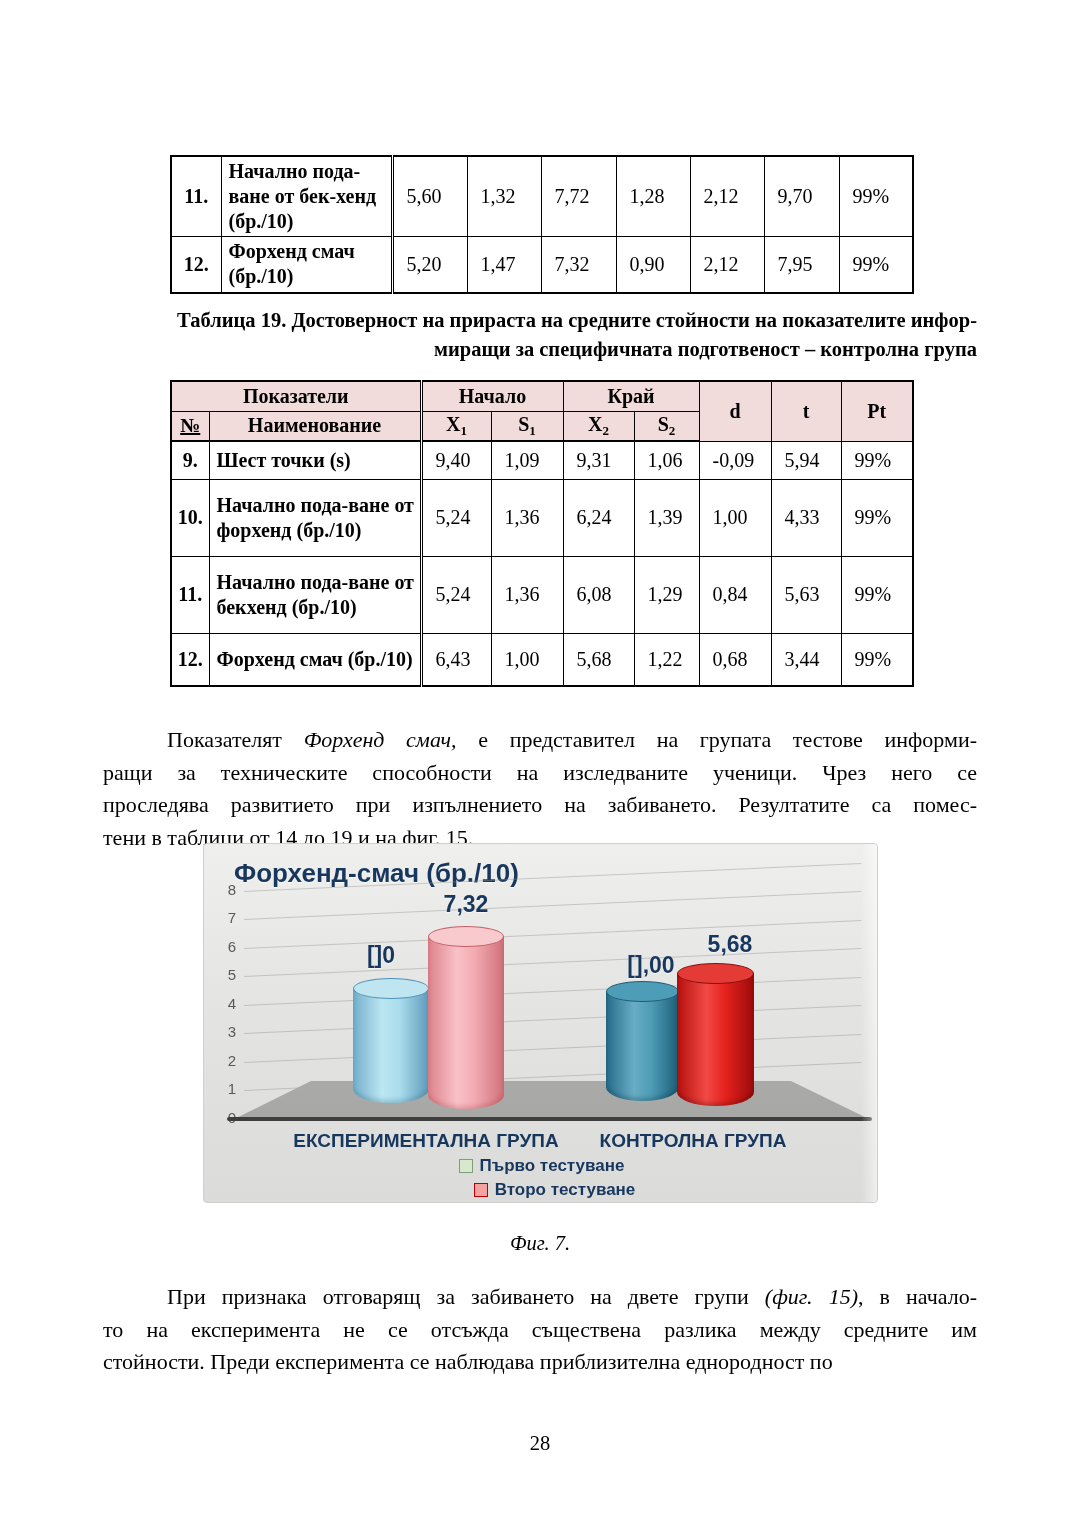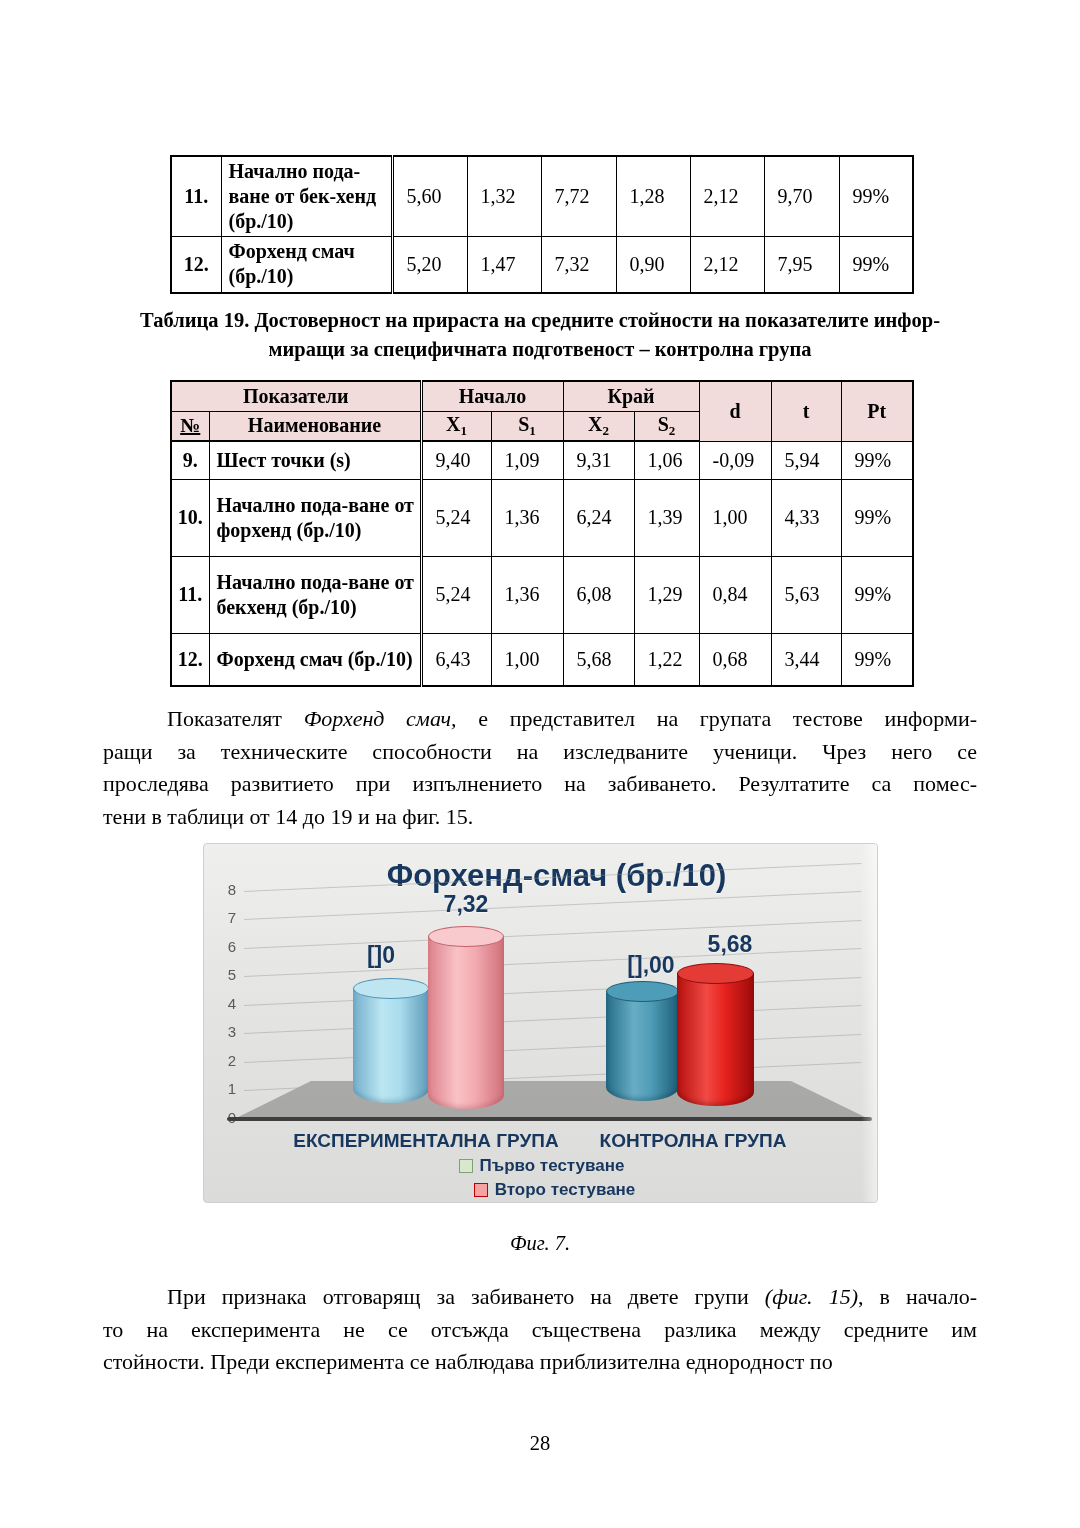--- a/index.html
+++ b/index.html
@@ -19,43 +19,43 @@
   td.valcol { text-align:left; padding-left:13px; }
   td.dbl, th.dbl { border-left:3px double #000; }
   tr.r78 { height:78px; } tr.r56 { height:56px; }
   tr.r30 { height:30px;margin-left:30px; } tr.r38 { height:38px; } tr.r77 { height:77px;margin-left:14px; } tr.r53 { height:53px; }
   .t19 th { background:#F2DCDB; font-weight:bold; text-align:center; padding:0 2px; }
   .t19 tr.hdr2 th { border-bottom:2px solid #000; }
   th .subn { font-size:13px; vertical-align:-4px; font-weight:bold; }
   .numsign { text-decoration:underline; }
 
   
-  .caption19 { position:absolute; left:103px; top:306px; width:874px; text-align:center;
+  .caption19 { position:absolute; left:103px; top:306px; width:874px; text-align:right;
                font-weight:bold; font-size:20.5px; line-height:29px; }
   .para { position:absolute; left:103px; width:874px; font-size:22px; line-height:32.5px; }
-  .p1 { top:703px; } .p2 { top:1281px; }
+  .p1 { top:724px; } .p2 { top:1281px; }
   .jline { text-align:justify; text-align-last:justify; white-space:normal; }
   .jline.last { text-align-last:left; }
   .jline.first { padding-left:64px; }
   .ital { font-style:italic; }
   .figcap { position:absolute; left:103px; top:1232px; width:874px; text-align:center;
             font-style:italic; font-size:20.5px; }
   .pagenum { position:absolute; left:103px; top:1432px; width:874px; text-align:center; font-size:20.5px; }
 
   
   .panel {
     position:absolute; left:203px; top:843px; width:675px; height:360px;
     background:linear-gradient(180deg,#EFEFED 0%,#E4E4E2 45%,#DBDBD9 100%);
     border:1px solid #CFCFCD; border-radius:4px; overflow:hidden;
     font-family:"Liberation Sans", sans-serif;
   }
   .panel::after { content:''; position:absolute; right:0; top:0; bottom:0; width:16px;
     background:linear-gradient(90deg, rgba(255,255,255,0), rgba(255,255,255,0.55)); pointer-events:none; }
-  .chart-title { position:absolute; left:30px; top:14px; width:645px; text-align:center;
-    font-size:31px; font-weight:bold; color:#17375E; text-shadow:0 1px 1px rgba(255,255,255,0.8); }
+  .chart-title { position:absolute; left:30px; top:14px; width:645px; text-align:left;
+    font-size:26px; font-weight:bold; color:#17375E; text-shadow:0 1px 1px rgba(255,255,255,0.8); }
   .ytick { position:absolute; left:2px; width:30px; text-align:right; font-size:15px; color:#5A5A5A; }
   .gline { position:absolute; left:40px; width:618px; height:1px; background:rgba(150,150,148,0.45);
     transform:rotate(-2.6deg); transform-origin:left center; }
   .floor { position:absolute; inset:0;
     background:linear-gradient(180deg,#B9B9B7 0%,#A2A2A0 100%);
     clip-path:polygon(30px 275px, 665px 275px, 587px 237px, 107px 237px); }
   .axisline { position:absolute; left:23px; top:273px; width:645px; height:4px; background:#3E3E3E; border-radius:2px; }
   .cyl { position:absolute; }
   .cyl .body { position:absolute; left:0; right:0; top:10px; bottom:0;
     border-radius:0 0 50% 50% / 0 0 14px 14px; }

